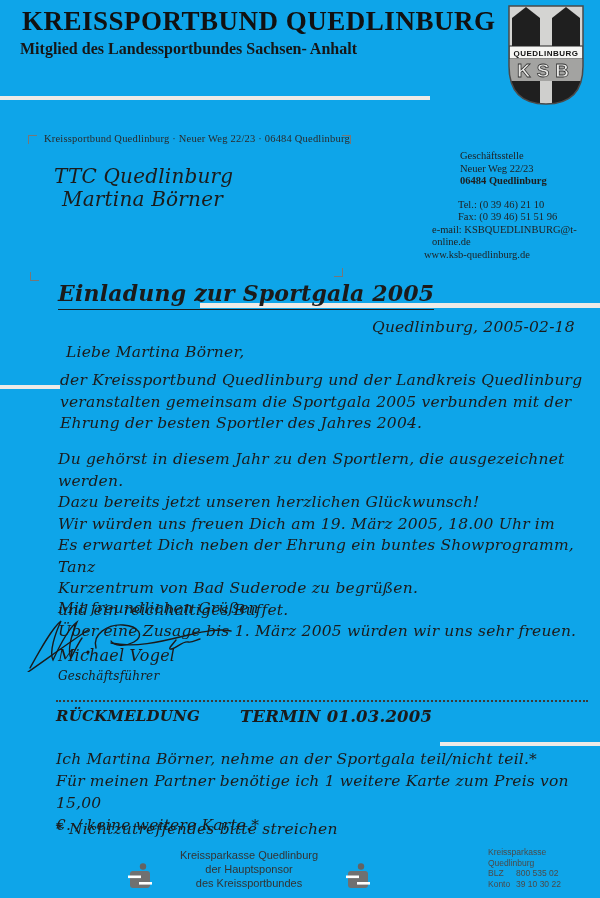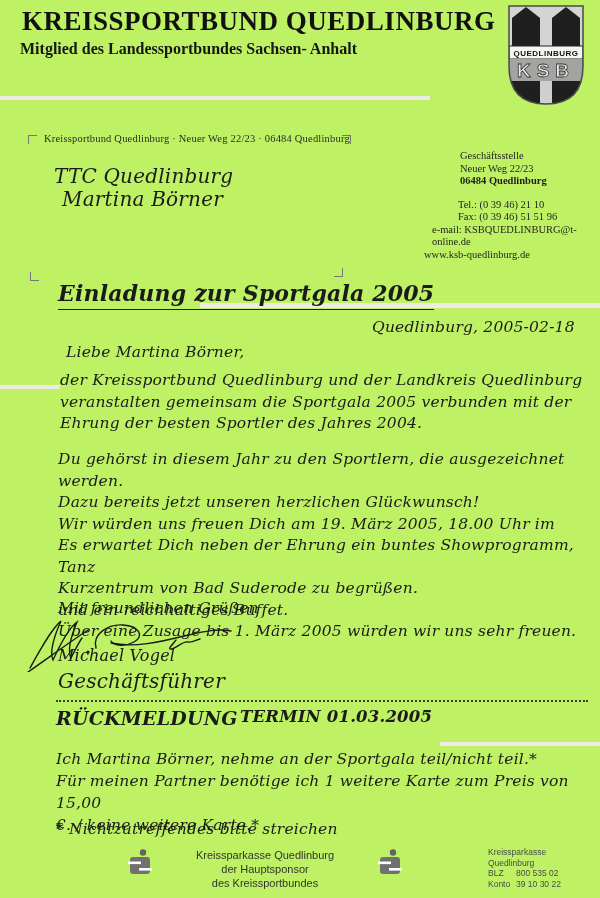--- a/index.html
+++ b/index.html
@@ -1,18 +1,18 @@
 <!DOCTYPE html>
 <html><head>
 <meta charset="utf-8">
 <style>
   html,body{margin:0;padding:0;background:#9a9a9a;}
   .page{
     position:relative;width:600px;height:898px;margin:0 auto;
-    background:#bef264;overflow:hidden;
+    background:#0ea5e9;overflow:hidden;
     font-family:"Liberation Serif", serif;color:#1d1d1d;
   }
   .streak{position:absolute;background:#edebe7;pointer-events:none;}
   
   .org-title{position:absolute;left:22px;top:6px;font-size:27px;font-weight:bold;
     letter-spacing:.5px;font-family:"Liberation Serif",serif;color:#111;}
   .org-sub{position:absolute;left:20px;top:40px;font-size:16px;font-weight:bold;color:#161616;}
   .ksb-logo{position:absolute;left:506px;top:4px;width:80px;height:102px;}
   
   .return-line{position:absolute;left:44px;top:133px;font-size:10.5px;color:#2a2a2a;letter-spacing:.2px;text-align:center;}
@@ -35,28 +35,28 @@
   .subject{position:absolute;left:58px;top:280px;font-size:22px;font-weight:bold;
     border-bottom:1.5px solid #1b1b1b;padding-bottom:3px;}
   .place-date{position:absolute;left:372px;top:318px;font-size:15.5px;}
   .salutation{position:absolute;left:66px;top:343px;font-size:15.5px;}
   .para{position:absolute;font-size:15.5px;line-height:21.5px;}
   .para1{left:60px;top:370px;}
   .para2{left:58px;top:449px;}
   .closing{position:absolute;left:58px;top:599px;font-size:15.5px;}
   .sig-svg{position:absolute;left:26px;top:614px;pointer-events:none;}
   .signer-name{position:absolute;left:58px;top:646px;font-size:16px;}
-  .signer-role{position:absolute;left:58px;top:669px;font-size:20px;}
+  .signer-role{position:absolute;left:58px;top:669px;font-size:12px;}
   .dotline{position:absolute;left:56px;top:700px;width:532px;height:0;border-top:2px dotted #3a3a3a;}
-  .reply-label{position:absolute;left:56px;top:707px;font-size:19px;font-weight:bold;}
+  .reply-label{position:absolute;left:56px;top:707px;font-size:15px;font-weight:bold;}
   .reply-deadline{position:absolute;left:240px;top:707px;font-size:16.5px;font-weight:bold;}
   .reply-lines{left:56px;top:724px;font-size:15.5px;line-height:22px;margin-top:24px;}
   .footnote{position:absolute;left:56px;top:820px;font-size:15.5px;}
   
-  .sponsor{position:absolute;left:128px;top:848px;display:flex;align-items:flex-start;gap:24px;}
+  .sponsor{position:absolute;left:128px;top:848px;display:flex;align-items:flex-end;gap:8px;}
   .sponsor-text{width:178px;text-align:center;font-family:"Liberation Sans",sans-serif;
     font-size:11px;line-height:14px;color:#333;}
   .bank{position:absolute;left:488px;top:847px;font-family:"Liberation Sans",sans-serif;
     font-size:8.5px;line-height:10.5px;color:#4a4a4a;}
   .bank .row{display:flex;}
   .bank .lab{width:28px;}
 </style>
 </head>
 <body>
 

